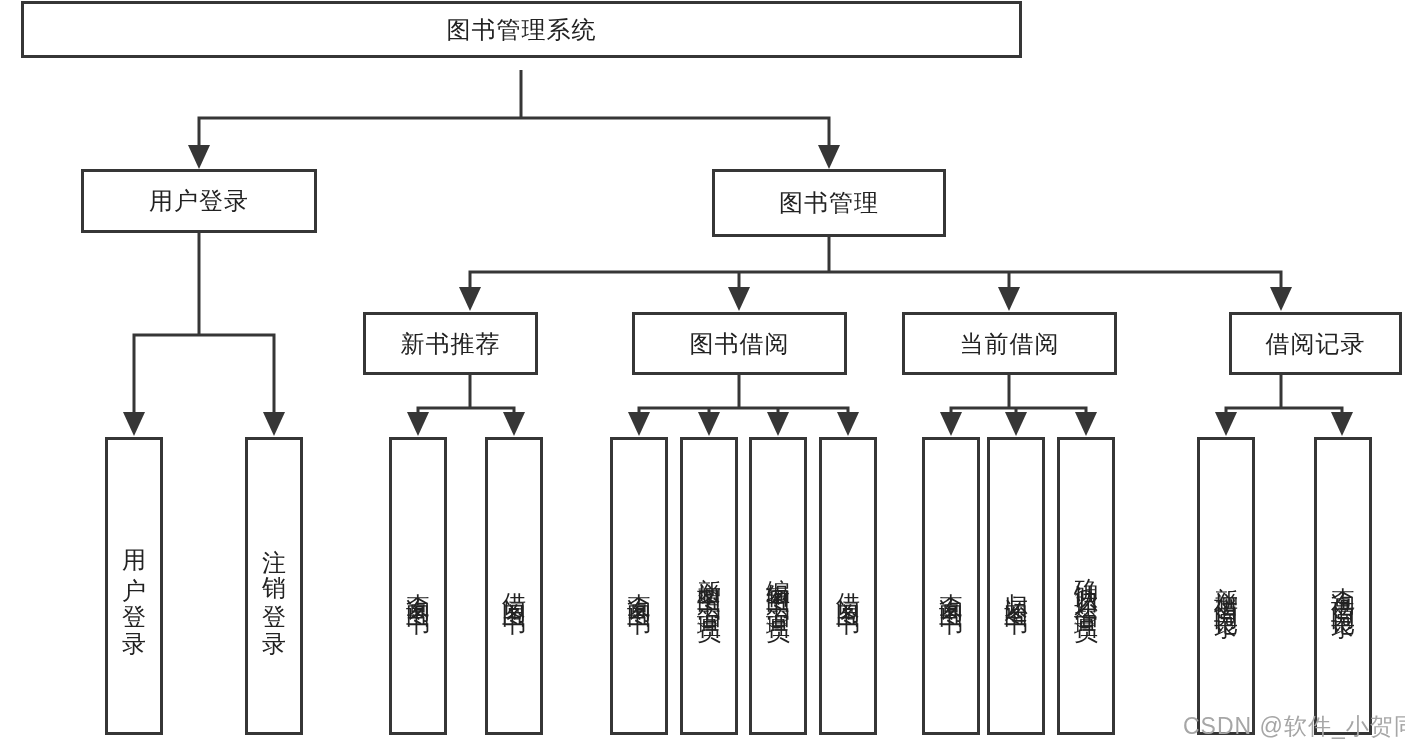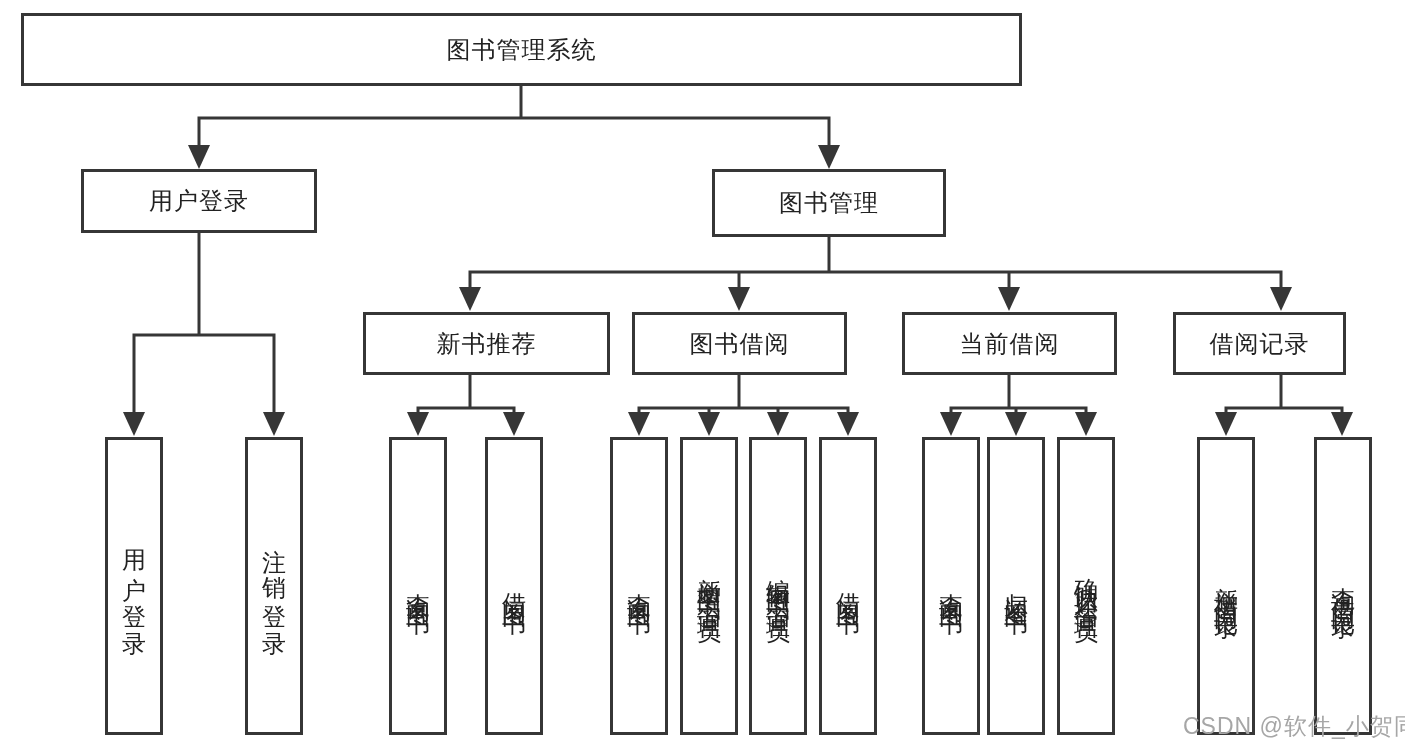--- a/index.html
+++ b/index.html
@@ -22,28 +22,28 @@
     box-sizing: border-box;
     background: #ffffff;
     border: 3px solid #363636;
     display: flex;
     align-items: center;
     justify-content: center;
     color: #222222;
     z-index: 2;
   }
   .h-node { font-size: 24px; letter-spacing: 1px; white-space: nowrap; }
-  .node-root  { left: 21px;  top: 13px;  width: 1001px; height: 73px; }
+  .node-root  { left: 21px;  top: 1px;  width: 1001px; height: 57px; }
   .node-l2a   { left: 81px;  top: 169px; width: 236px;  height: 64px; }
   .node-l2b   { left: 712px; top: 169px; width: 234px;  height: 68px; }
   .node-l3    { top: 312px; height: 63px; }
-  .node-l3a   { left: 363px;  width: 247px; }
+  .node-l3a   { left: 363px;  width: 175px; }
   .node-l3b   { left: 632px;  width: 215px; }
   .node-l3c   { left: 902px;  width: 215px; }
-  .node-l3d   { left: 1173px; width: 173px; }
+  .node-l3d   { left: 1229px; width: 173px; }
   .leaf { top: 437px; height: 298px; width: 58px; }
   .leaf span {
     writing-mode: vertical-rl;
     text-orientation: mixed;
     font-size: 24px;
     line-height: 1;
     letter-spacing: 6px;
     color: #222222;
   }
   .leaf.wide-gap span { letter-spacing: 28px; }

